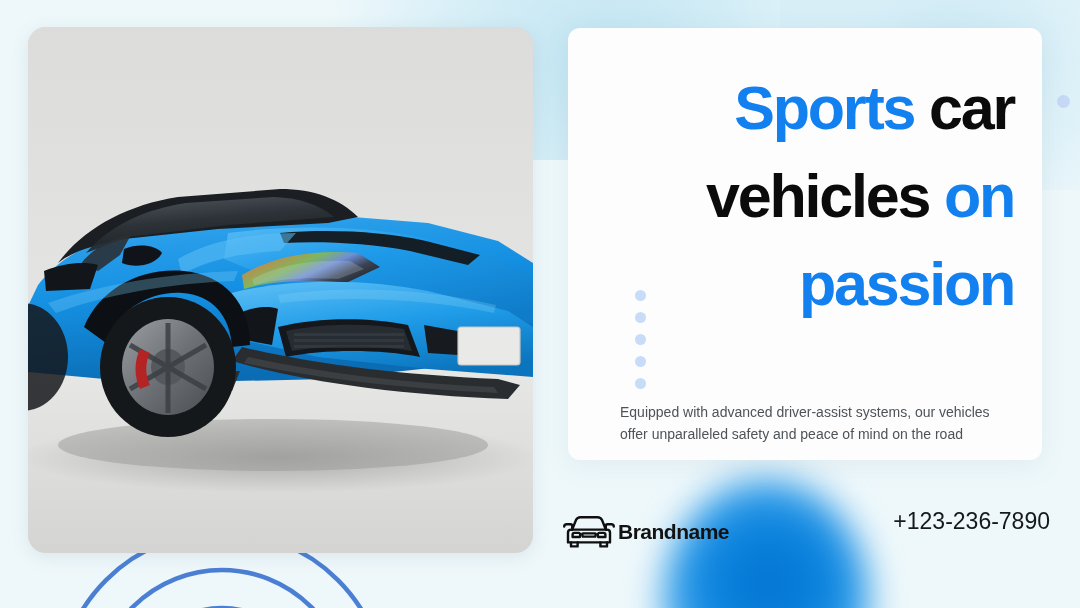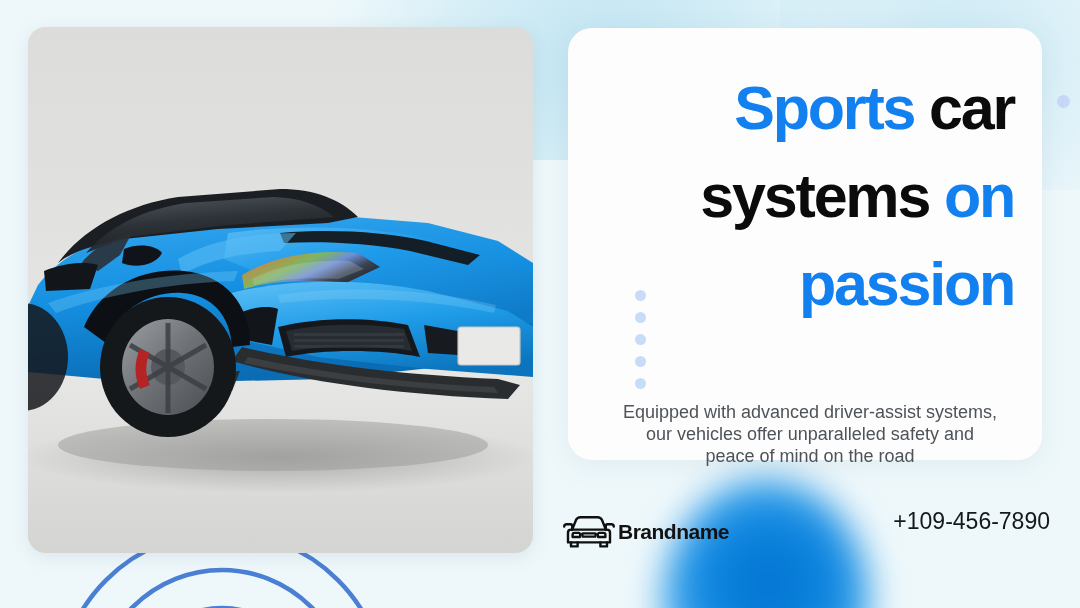--- a/index.html
+++ b/index.html
@@ -68,21 +68,21 @@
     box-shadow:0 4px 18px rgba(90,110,125,0.12);
   }
   .photo-card svg { display:block; width:100%; height:100%; }
 
   
   .headline-card {
     position:absolute;
     left:568px; top:28px;
     width:474px; height:432px;
     background:#fdfdfd;
-    border-radius:24px;
+    border-radius:12px;
     box-shadow:0 6px 26px rgba(110,140,160,0.10);
   }
 
   .headline {
     position:absolute;
     left:28px; top:36px;
     width:418px;
     text-align:right;
     font-weight:bold;
     font-size:61px;
@@ -104,22 +104,22 @@
     display:block;
     width:11px; height:11px;
     border-radius:50%;
     background:#c8dcf8;
   }
 
   .body-copy {
     position:absolute;
     left:52px; top:373px;
     width:380px;
-    text-align:center;
-    font-size:18px;
+    text-align:left;
+    font-size:14px;
     line-height:22px;
     color:#4e5358;
     font-family:"Liberation Sans", sans-serif;
   }
 
   
   .brand {
     position:absolute;
     left:560px; top:512px;
     display:flex;
@@ -280,21 +280,21 @@
       <path d="M20 276 C70 258 140 246 210 244 L206 254 C142 256 76 268 28 286 Z" fill="#7fd0f7" opacity="0.3"></path>
       <path d="M250 268 C320 258 400 262 468 278 L466 286 C400 272 322 268 252 276 Z" fill="#8ed8f9" opacity="0.25"></path>
     </svg>
   </div>
 
   <div class="headline-card">
 
     <h1 class="headline">
       <span class="accent">Sports</span>
       <span>car</span><br>
-      <span>systems</span>
+      <span>vehicles</span>
       <span class="accent">on</span><br>
       <span class="accent">passion</span>
     </h1>
 
     <div class="dot-column">
       <i></i>
       <i></i>
       <i></i>
       <i></i>
       <i></i>
@@ -314,16 +314,16 @@
         <path d="M45.4 22.6 C45.4 21.6 44.6 20.9 43.6 20.9 L39.4 20.9 C38.4 20.9 37.7 21.7 37.8 22.7 L38 25 L45.4 25 Z"></path>
         <path d="M23 21.4 L35 21.4 C35.6 21.4 36 21.9 35.8 22.5 L35.2 24.6 L22.8 24.6 L22.2 22.5 C22 21.9 22.4 21.4 23 21.4 Z"></path>
         <path d="M11 30.4 L11 34.4 L17.6 34.4 L17.6 30.4"></path>
         <path d="M40.4 30.4 L40.4 34.4 L47 34.4 L47 30.4"></path>
       </g>
     </svg>
     <span class="brand-name">Brandname</span>
   </div>
 
   <div class="contact">
-    <div class="contact-number">+109-456-7890</div>
+    <div class="contact-number">+123-236-7890</div>
   </div>
 
 </div>
 
 </body></html>

